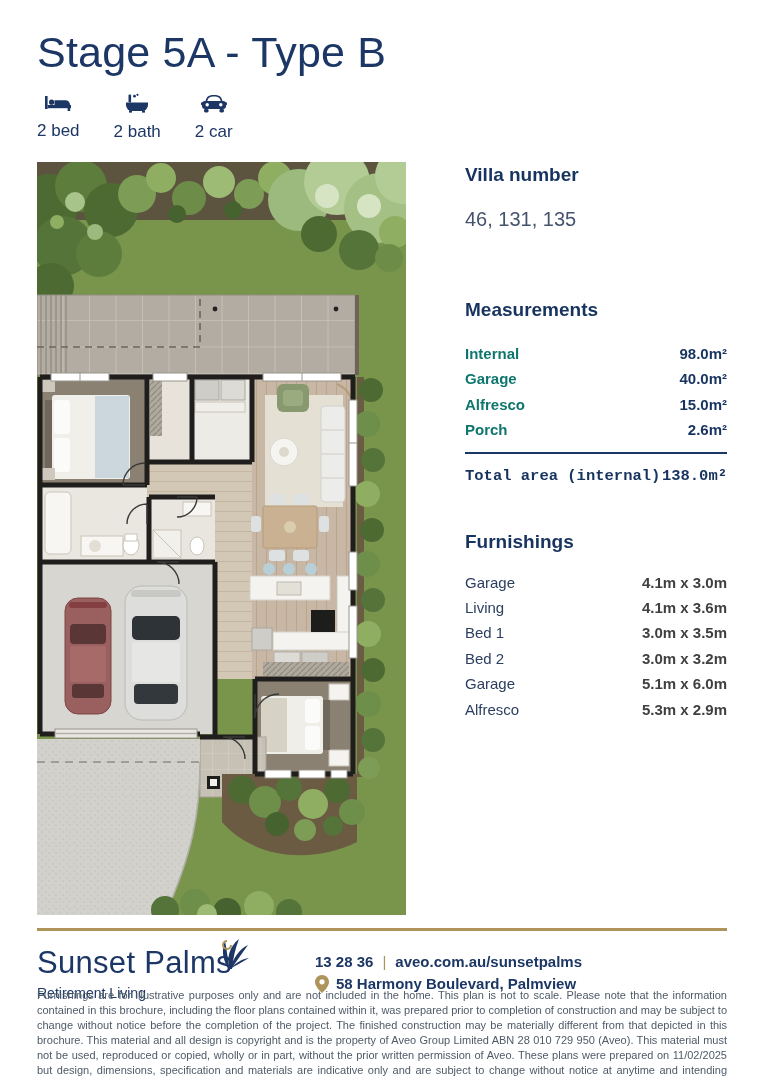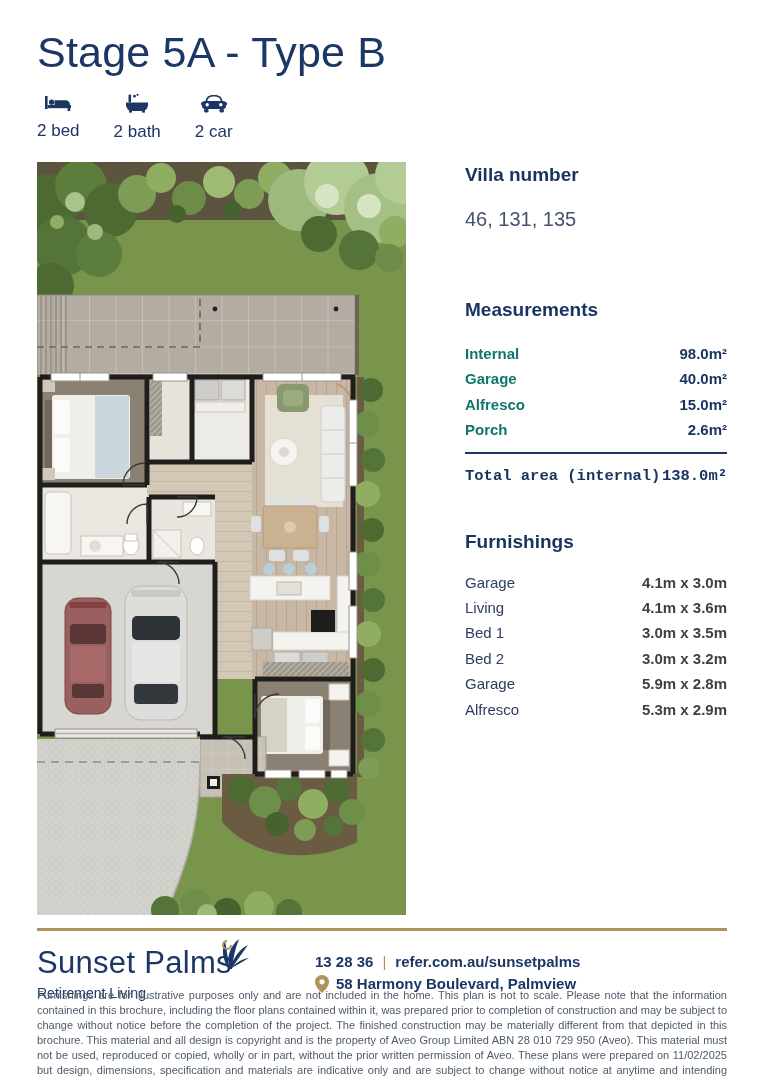--- a/index.html
+++ b/index.html
@@ -463,21 +463,21 @@
             <div class="d-row">
             <span class="lbl">Bed 1</span>
             <span class="val">3.0m x 3.5m</span>
           </div>
             <div class="d-row">
             <span class="lbl">Bed 2</span>
             <span class="val">3.0m x 3.2m</span>
           </div>
             <div class="d-row">
             <span class="lbl">Garage</span>
-            <span class="val">5.9m x 2.8m</span>
+            <span class="val">5.1m x 6.0m</span>
           </div>
             <div class="d-row">
             <span class="lbl">Alfresco</span>
             <span class="val">5.3m x 2.9m</span>
           </div>
           </div>
       </div>
 
     </div>
   </div>
@@ -498,21 +498,21 @@
           </g>
           <path d="M12,6 a4,4 0 1 0 4,4" fill="none" stroke="#ae935a" stroke-width="2"></path>
         </svg>
       </span>
       <div class="brand-tagline">Retirement Living</div>
     </div>
     <div class="contact-block">
       <div class="contact-line">
         <span>13 28 36</span>
         <span class="gold-sep">|</span>
-        <span>refer.com.au/sunsetpalms</span>
+        <span>aveo.com.au/sunsetpalms</span>
       </div>
       <div class="contact-line">
         <span>
           <svg width="14" height="18" viewBox="0 0 14 18">
             <path d="M7,0 C3.1,0 0,3.1 0,7 C0,12 7,18 7,18 C7,18 14,12 14,7 C14,3.1 10.9,0 7,0 Z" fill="#ae935a"></path>
             <circle cx="7" cy="6.8" r="2.6" fill="#ffffff"></circle>
           </svg>
         </span>
         <span>58 Harmony Boulevard, Palmview</span>
       </div>

